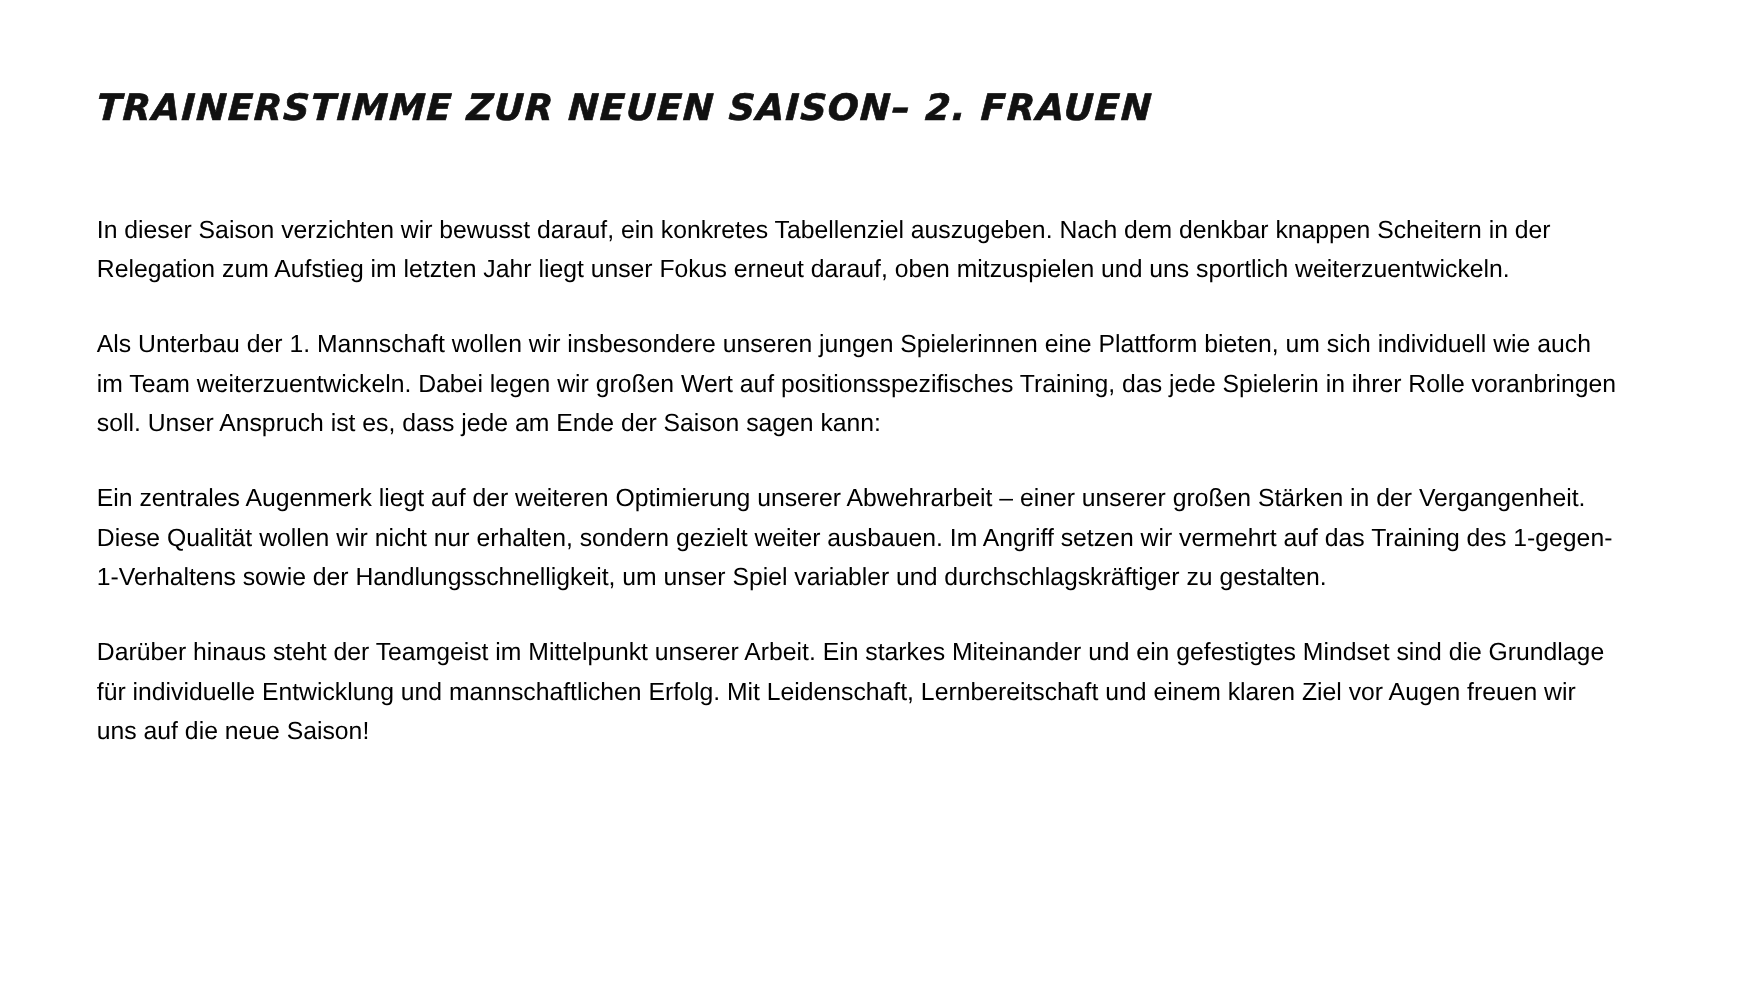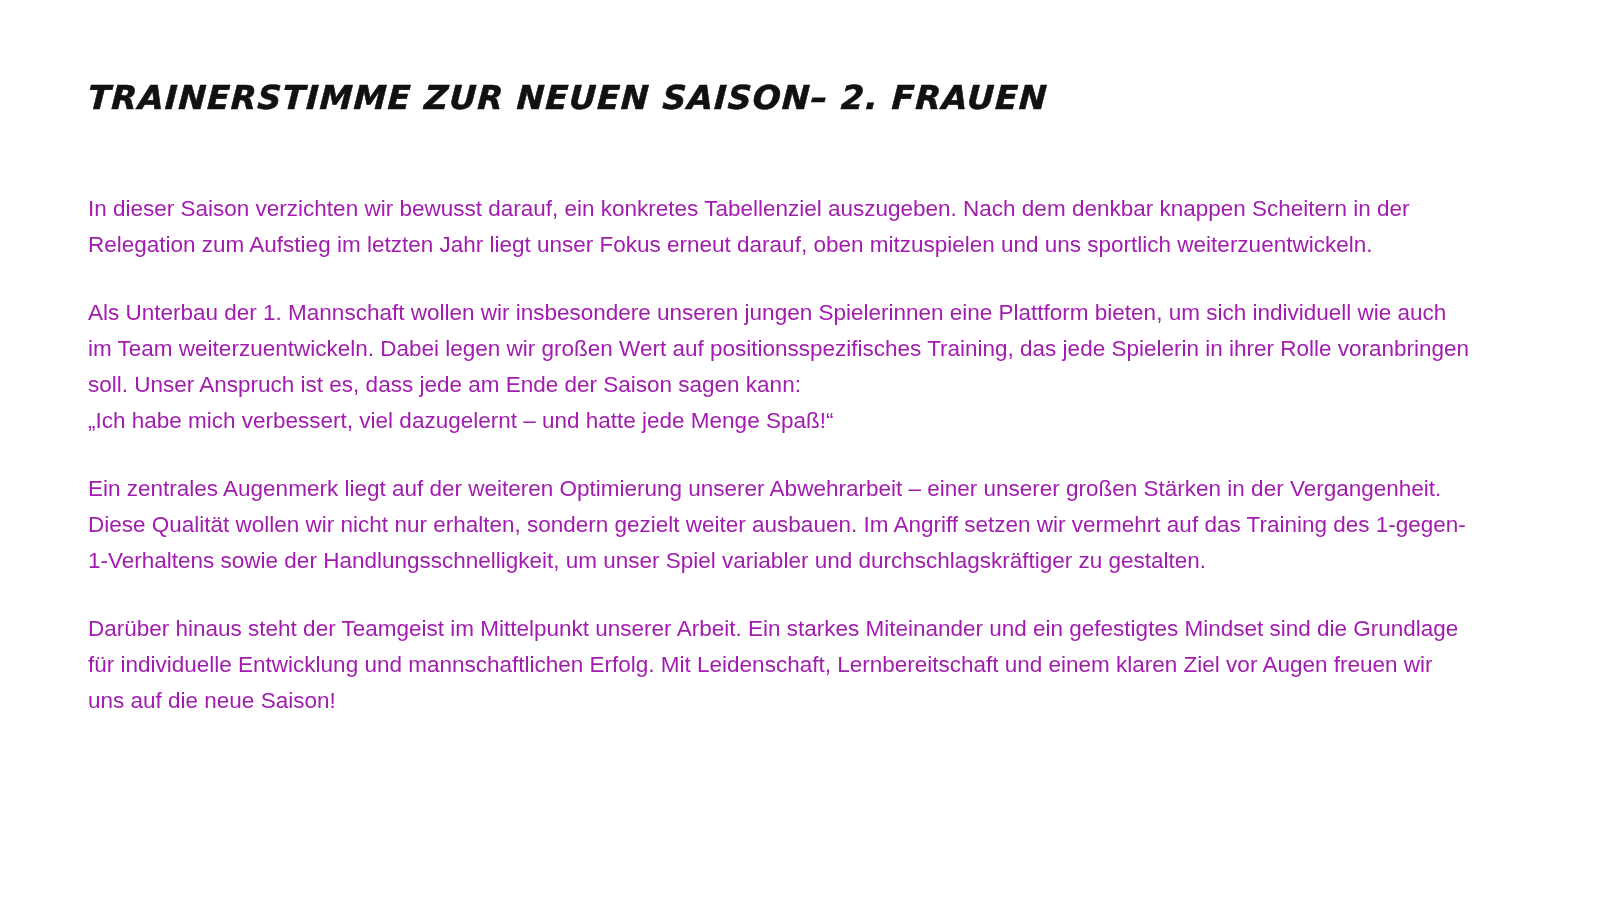--- a/index.html
+++ b/index.html
@@ -31,21 +31,21 @@
     margin: 0 0 74px 0;
     transform: skewX(-3deg);
     -webkit-text-stroke: 0.6px #111111;
   }
   .body-copy {
     max-width: 1385px;
   }
   .para {
     font-size: 22.5px;
     line-height: 36px;
-    color: #a21caf;
+    color: #000000;
     margin: 0 0 32px 0;
     font-weight: 400;
   }
   .para:last-child {
     margin-bottom: 18px;
   }
   .para .quote-line {
     display: block;
   }
 </style>
@@ -55,21 +55,20 @@
 <div class="page">
 
   <h1 class="doc-title">TRAINERSTIMME ZUR NEUEN SAISON– 2. FRAUEN</h1>
 
   <div class="body-copy">
 
     <p class="para">In dieser Saison verzichten wir bewusst darauf, ein konkretes Tabellenziel auszugeben. Nach dem denkbar knappen Scheitern in der Relegation zum Aufstieg im letzten Jahr liegt unser Fokus erneut darauf, oben mitzuspielen und uns sportlich weiterzuentwickeln.</p>
 
     <p class="para">
       <span>Als Unterbau der 1. Mannschaft wollen wir insbesondere unseren jungen Spielerinnen eine Plattform bieten, um sich individuell wie auch im Team weiterzuentwickeln. Dabei legen wir großen Wert auf positionsspezifisches Training, das jede Spielerin in ihrer Rolle voranbringen soll. Unser Anspruch ist es, dass jede am Ende der Saison sagen kann:</span>
-      <span class="quote-line">„Ich habe mich verbessert, viel dazugelernt – und hatte jede Menge Spaß!“</span>
     </p>
 
     <p class="para">Ein zentrales Augenmerk liegt auf der weiteren Optimierung unserer Abwehrarbeit – einer unserer großen Stärken in der Vergangenheit. Diese Qualität wollen wir nicht nur erhalten, sondern gezielt weiter ausbauen. Im Angriff setzen wir vermehrt auf das Training des 1-gegen-1-Verhaltens sowie der Handlungsschnelligkeit, um unser Spiel variabler und durchschlagskräftiger zu gestalten.</p>
 
     <p class="para">Darüber hinaus steht der Teamgeist im Mittelpunkt unserer Arbeit. Ein starkes Miteinander und ein gefestigtes Mindset sind die Grundlage für individuelle Entwicklung und mannschaftlichen Erfolg. Mit Leidenschaft, Lernbereitschaft und einem klaren Ziel vor Augen freuen wir uns auf die neue Saison!</p>
 
   </div>
 </div>
 
 </body></html>

